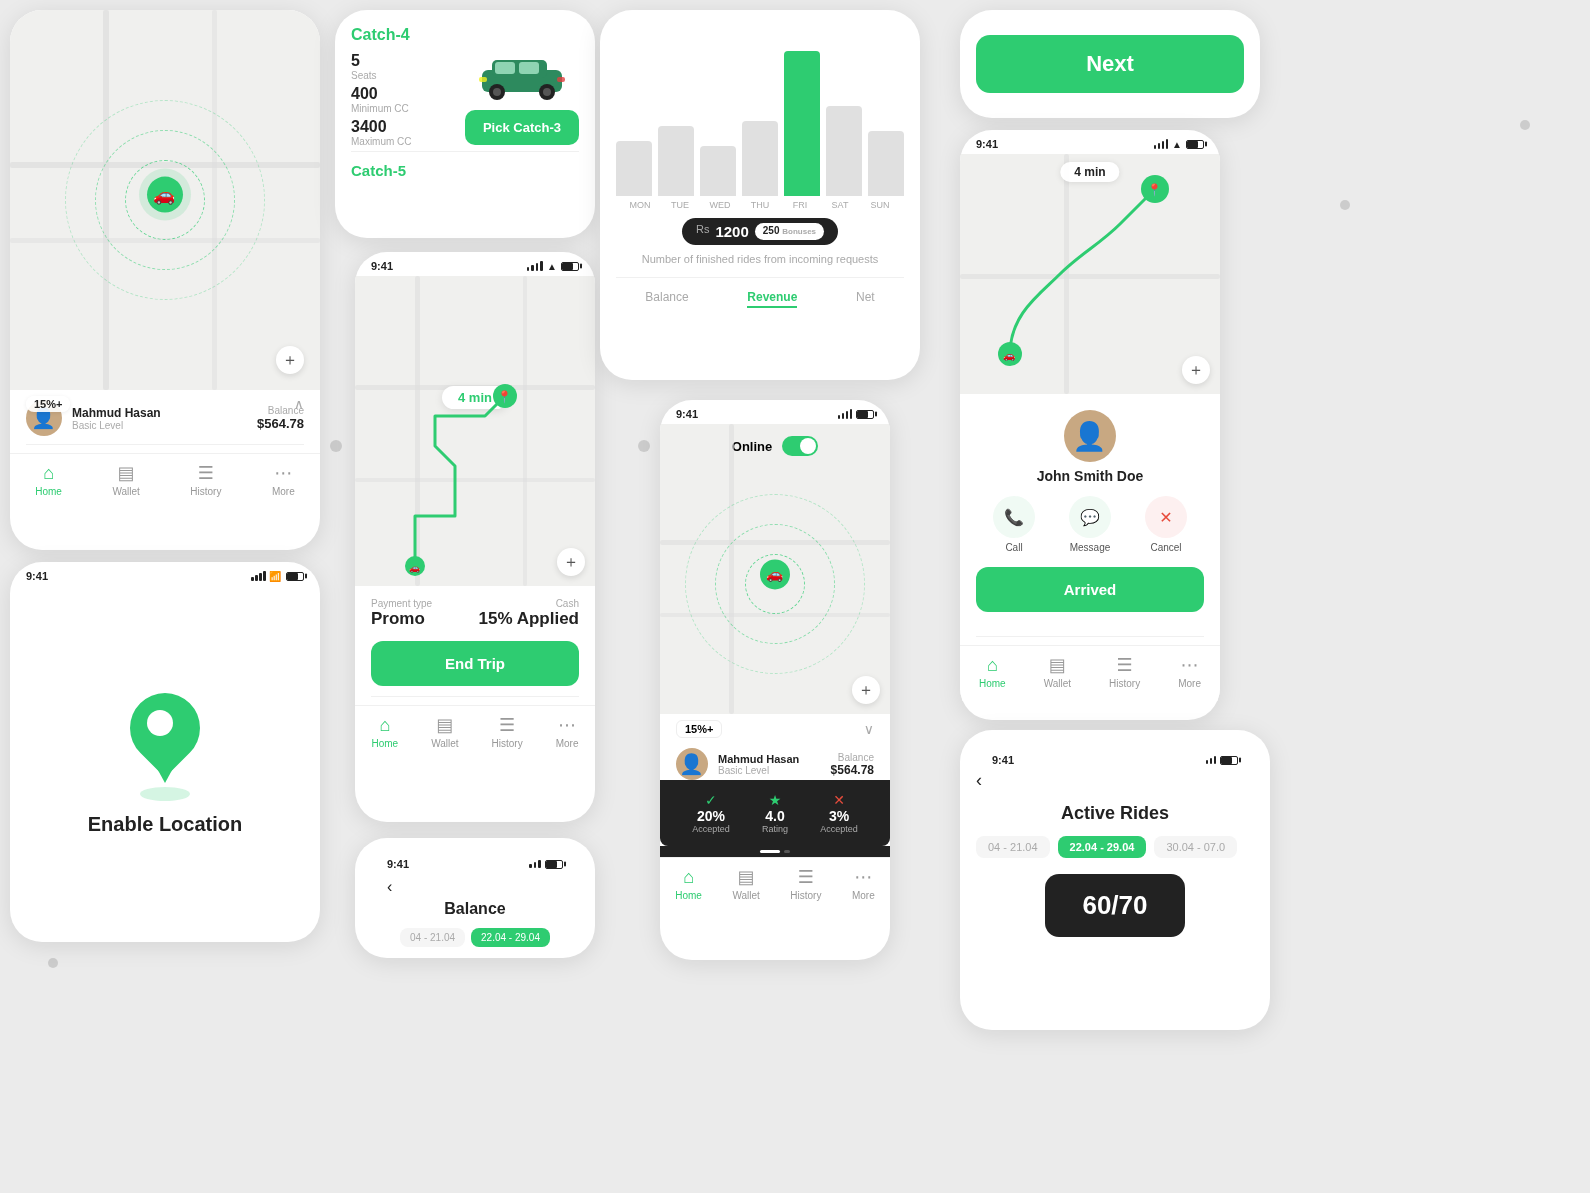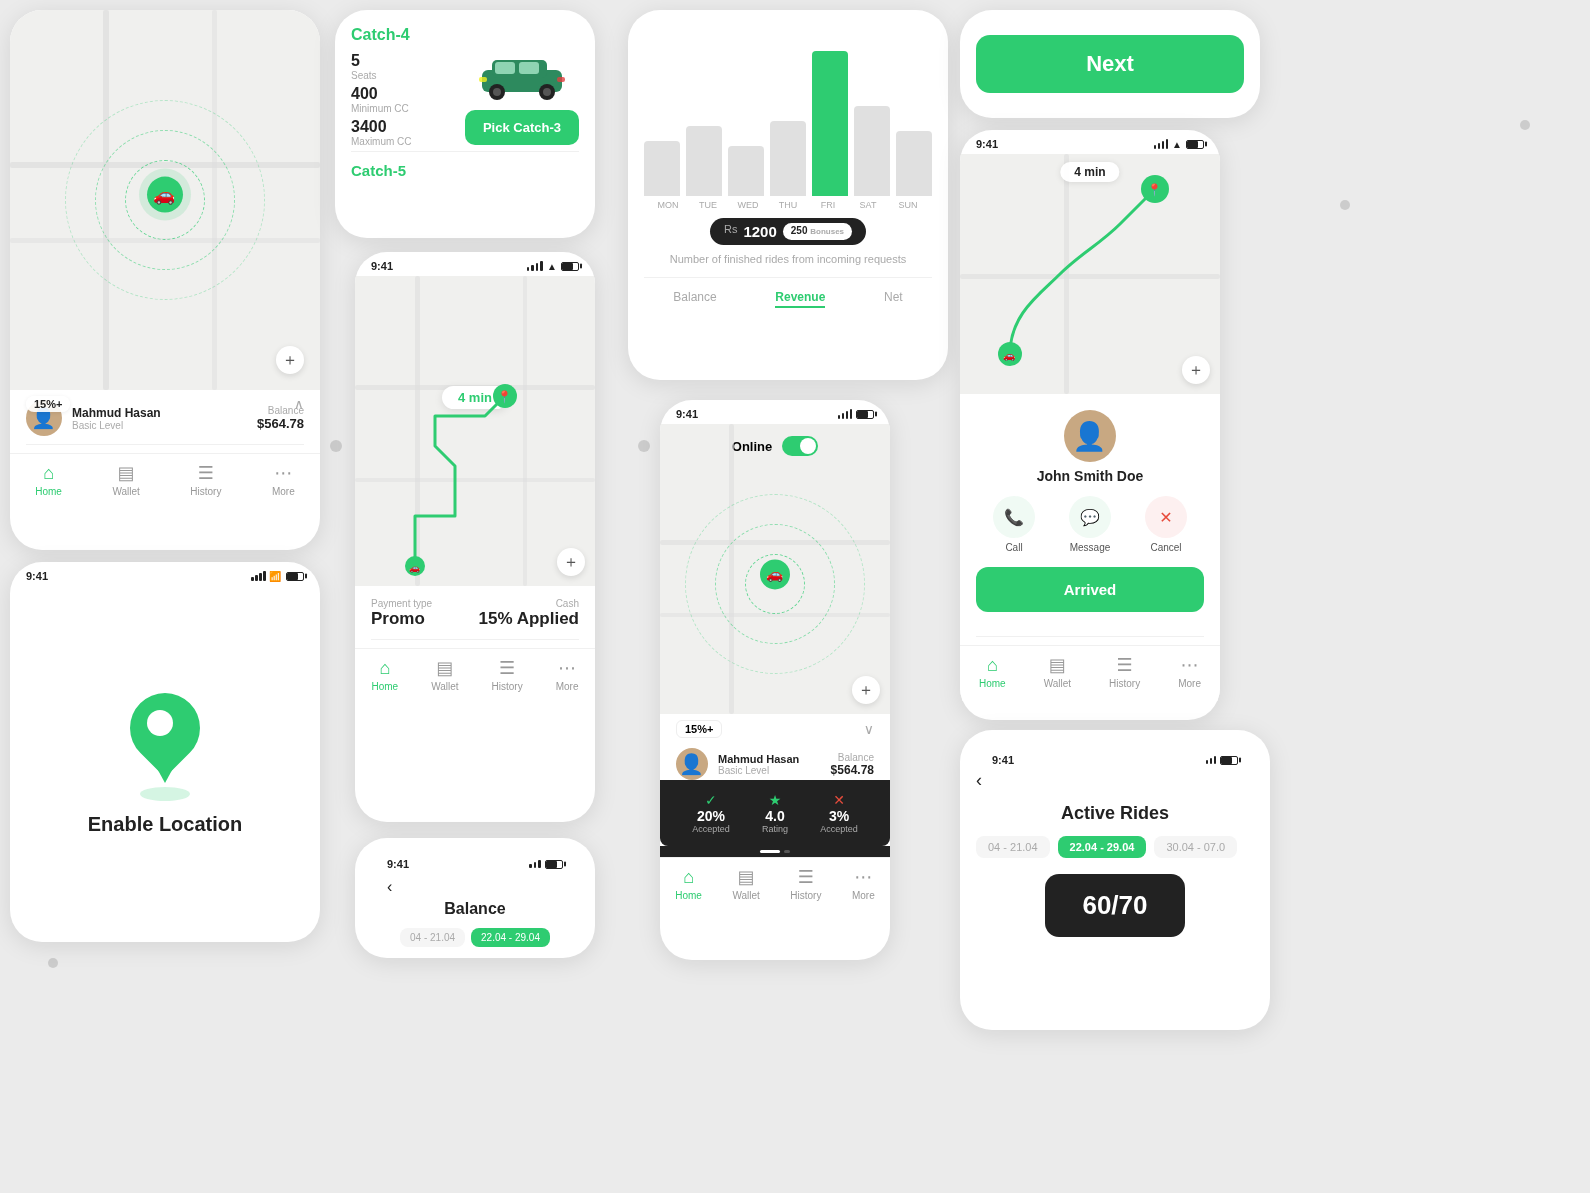--- a/index.html
+++ b/index.html
@@ -227,21 +227,21 @@
     .date-tab {
       background: #f5f5f5; border-radius: 8px;
       padding: 4px 10px; font-size: 10px; color: #aaa; cursor: pointer;
     }
     .date-tab.active {
       background: #2ecc71; color: #fff;
     }
 
     
     #card6 {
-      left: 628px; top: 10px;
+      left: 600px; top: 10px;
       width: 320px; height: 370px;
       padding: 20px 16px 0;
     }
     .chart-area { height: 170px; display: flex; align-items: flex-end; gap: 6px; padding-bottom: 4px; }
     .chart-bar-wrap { display: flex; flex-direction: column; align-items: center; flex: 1; }
     .chart-bar {
       width: 100%; border-radius: 4px 4px 0 0;
       background: #e0e0e0;
     }
     .chart-bar.highlight { background: #2ecc71; }
@@ -543,20 +543,21 @@
       <div>
         <div class="promo-label">Payment type</div>
         <div class="promo-type">Promo</div>
       </div>
       <div>
         <div class="promo-applied">Cash</div>
         <div class="promo-val">15% Applied</div>
       </div>
     </div>
     
+    <button class="green-btn end-trip-btn">End Trip</button>
 
     <div class="divider" style="margin-top:10px;"></div>
     
     <div class="nav-bar">
       <div class="nav-item active">
         <span class="nav-icon">⌂</span>
         <span>Home</span>
       </div>
       <div class="nav-item">
         <span class="nav-icon">▤</span>

